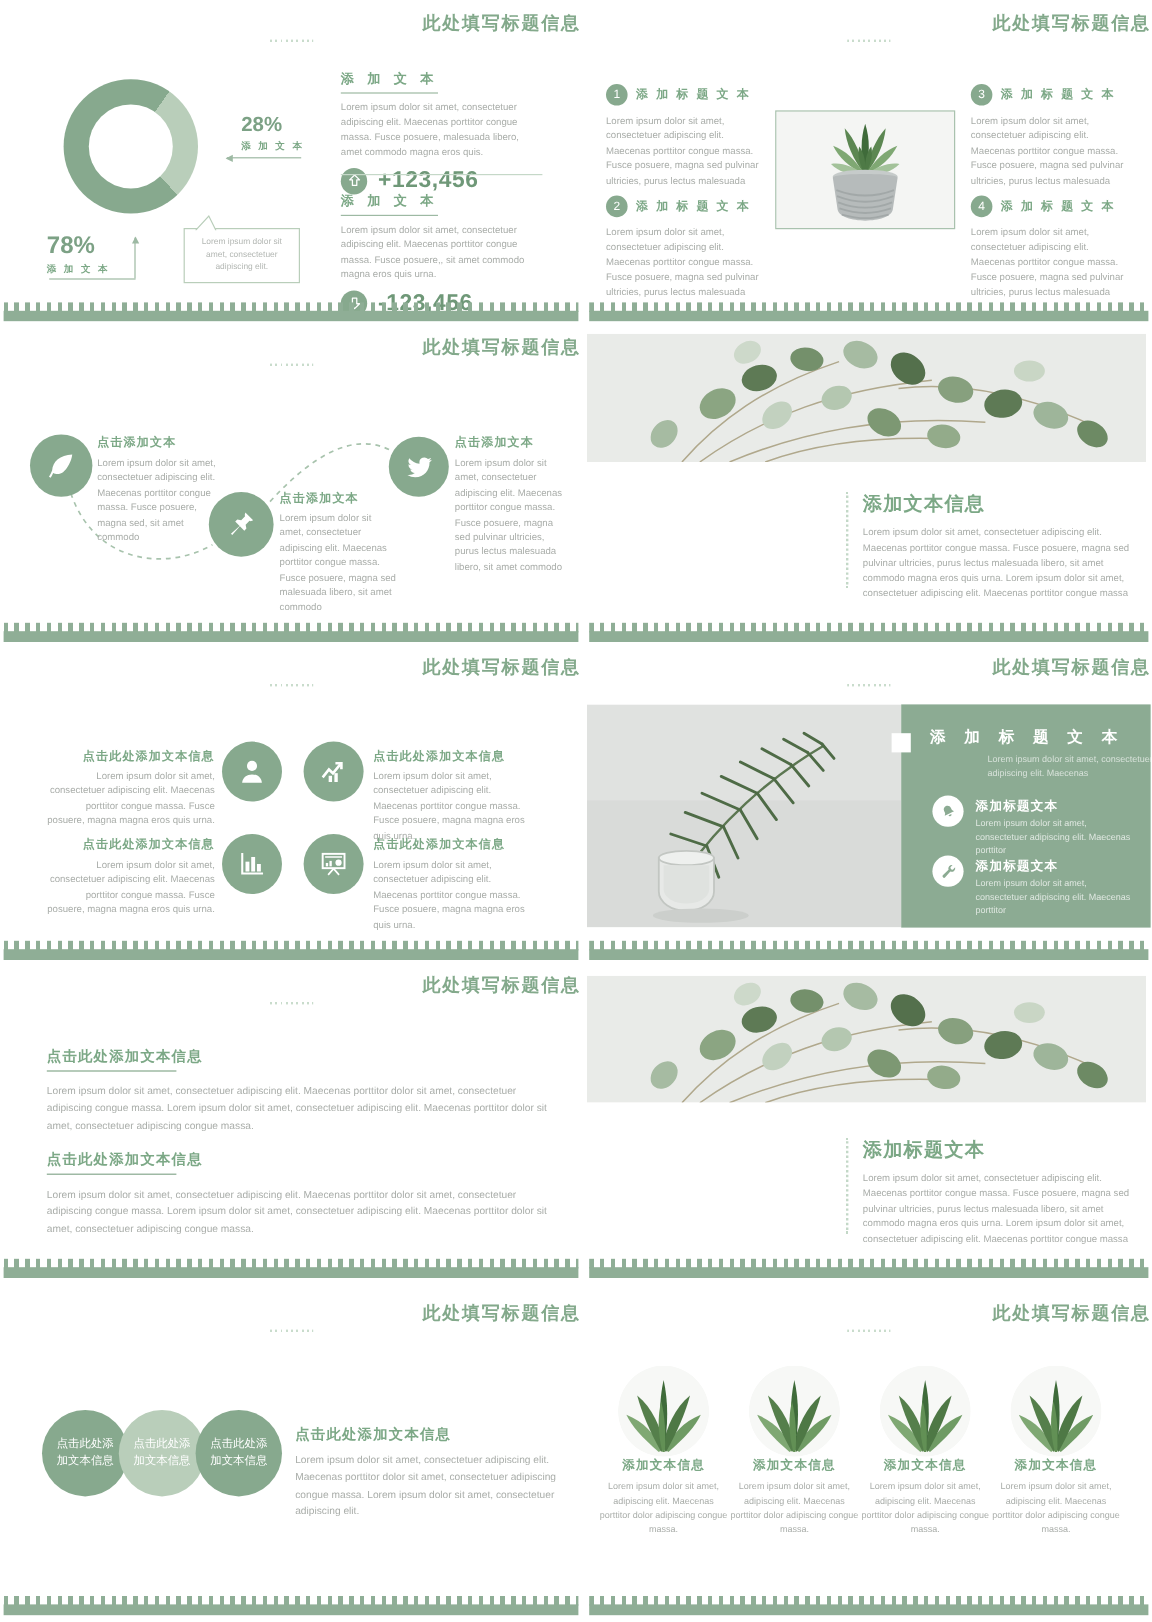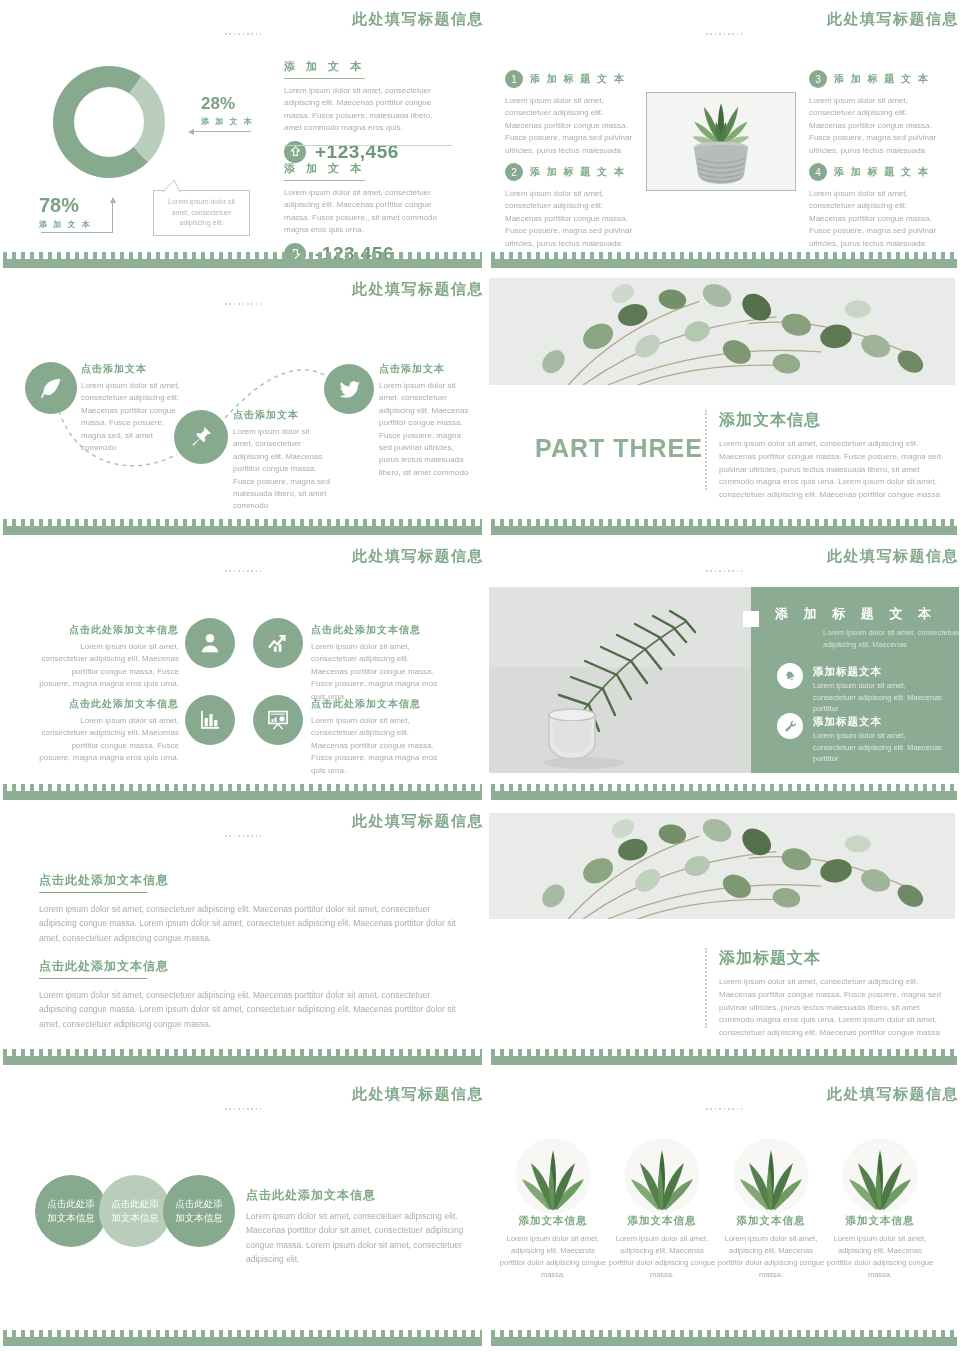--- a/index.html
+++ b/index.html
@@ -397,21 +397,20 @@
     </div>
     <div class="comb b0"></div>
   </section>
 
   <section class="slide" style="left:489px;top:268px;width:470px;height:267px;">
     <div class="bigphoto" style="left:0;top:10px;width:466px;height:107px;">
       <svg viewBox="0 0 470 110" preserveAspectRatio="none">
           <use href="#p-euc"></use>
         </svg>
     </div>
-    <div class="partword" style="left:40px;top:166px;width:180px;text-align:center;">PART THREE</div>
     <div class="vdots" style="left:216px;top:142px;height:80px;"></div>
     <div class="abs" style="left:230px;top:142px;width:226px;">
       <div class="coverh">添加文本信息</div>
       <div class="coverbody" style="margin-top:7px;">Lorem ipsum dolor sit amet, consectetuer adipiscing elit. Maecenas porttitor congue massa. Fusce posuere, magna sed pulvinar ultricies, purus lectus malesuada libero, sit amet commodo magna eros quis urna. Lorem ipsum dolor sit amet, consectetuer adipiscing elit. Maecenas porttitor congue massa</div>
     </div>
     <div class="comb b0"></div>
   </section>
 
   <section class="slide" style="left:1px;top:535px;width:483px;height:265px;">
     <div class="stitle" style="top:12px;">

